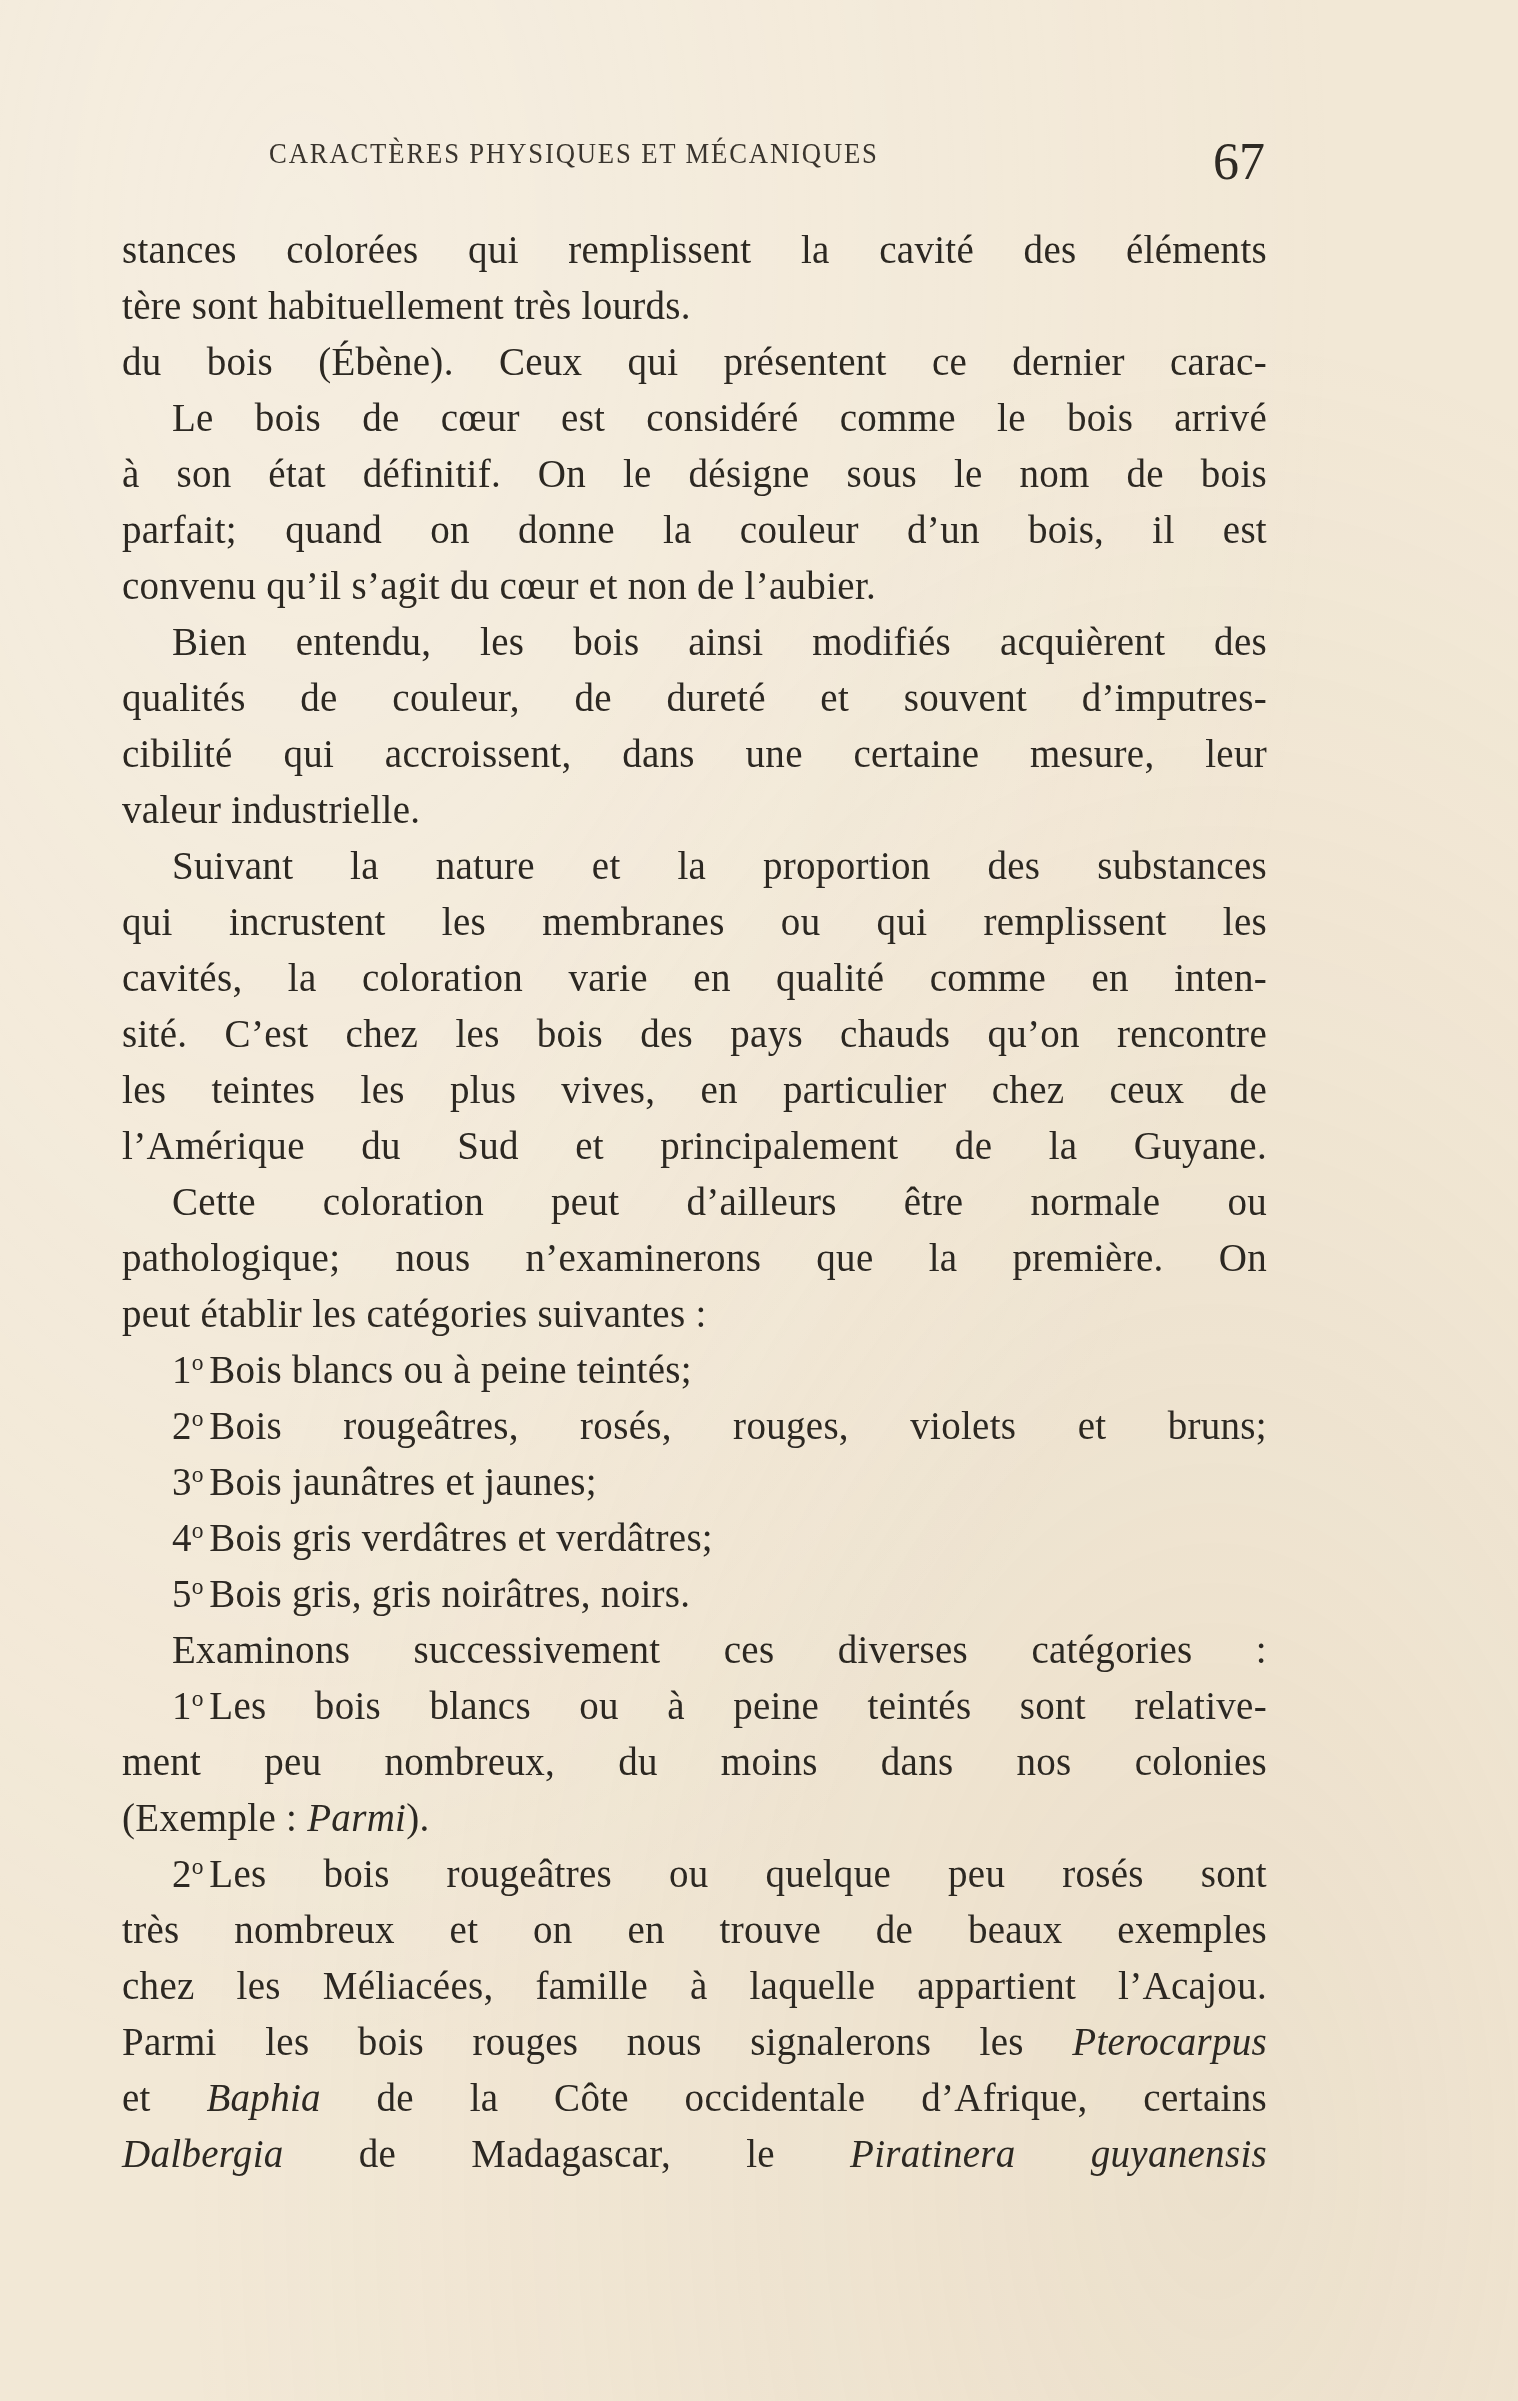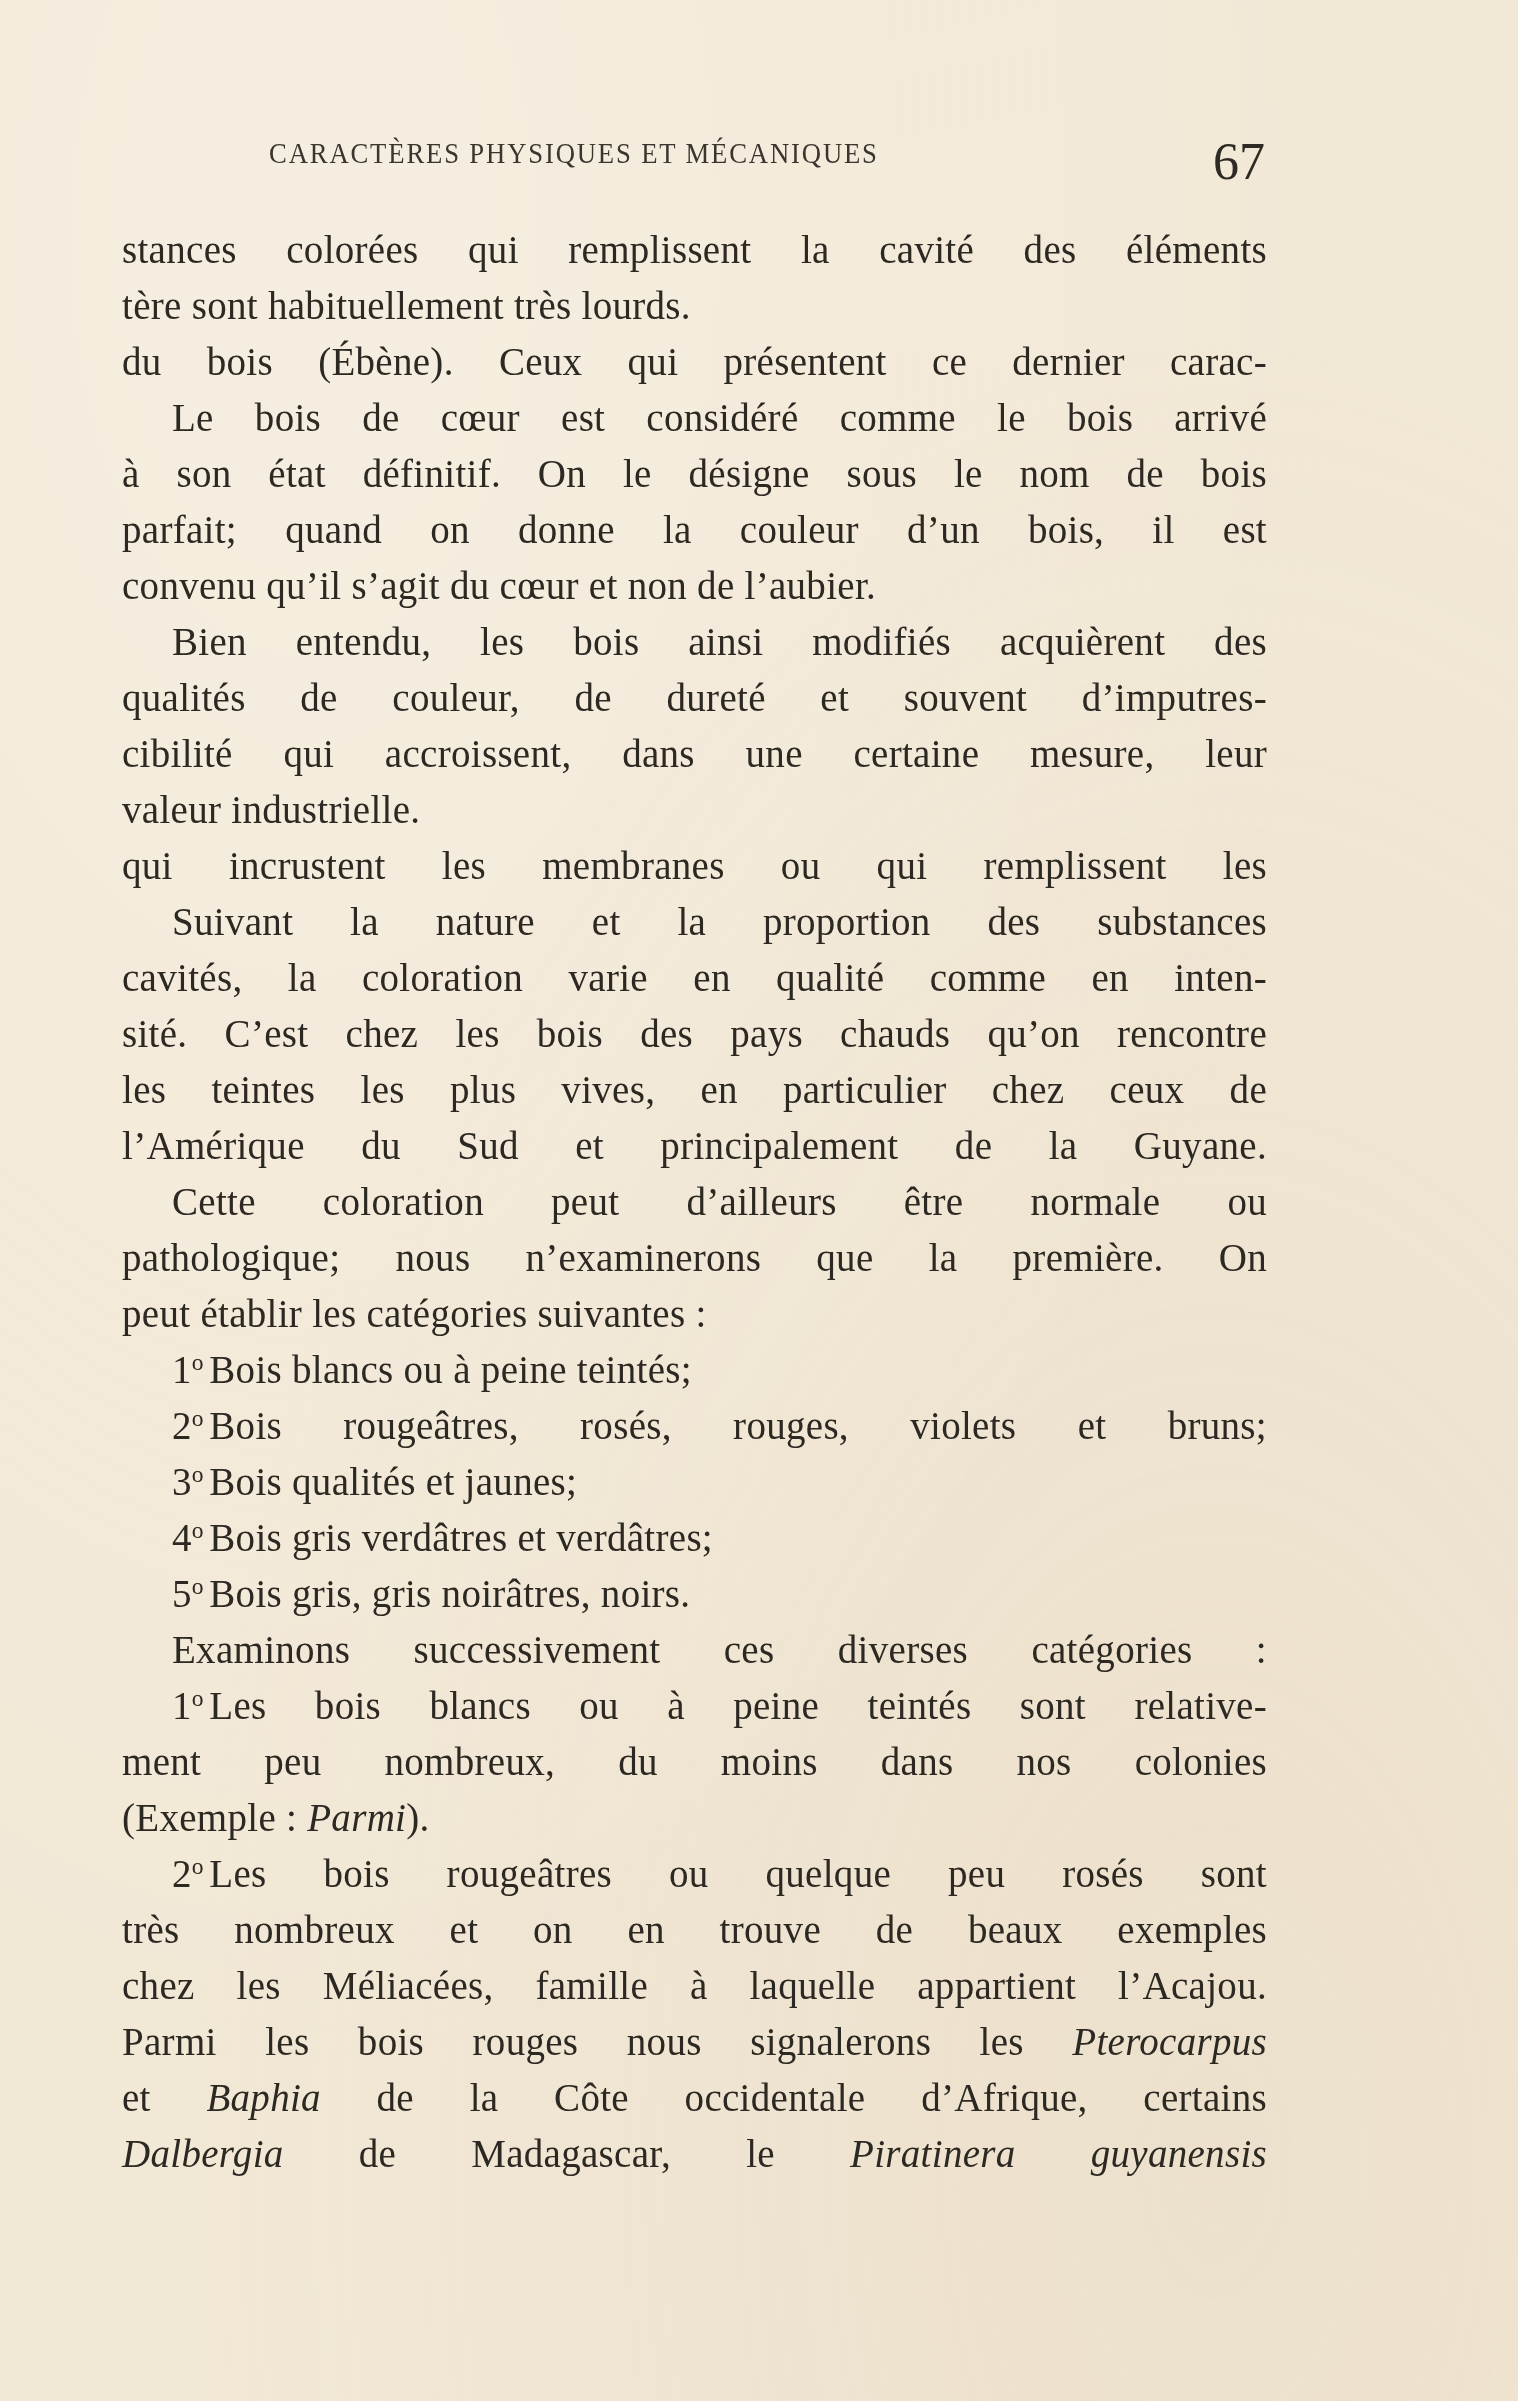--- a/index.html
+++ b/index.html
@@ -121,38 +121,38 @@
     </div>
 
     <div>
       <span class="line indent">Bien entendu, les bois ainsi modifiés acquièrent des</span>
       <span class="line">qualités de couleur, de dureté et souvent d’imputres-</span>
       <span class="line">cibilité qui accroissent, dans une certaine mesure, leur</span>
       <span class="line last">valeur industrielle.</span>
     </div>
 
     <div>
+      <span class="line indent">Suivant la nature et la proportion des substances</span>
       <span class="line">qui incrustent les membranes ou qui remplissent les</span>
-      <span class="line indent">Suivant la nature et la proportion des substances</span>
       <span class="line">cavités, la coloration varie en qualité comme en inten-</span>
       <span class="line">sité. C’est chez les bois des pays chauds qu’on rencontre</span>
       <span class="line">les teintes les plus vives, en particulier chez ceux de</span>
       <span class="line">l’Amérique du Sud et principalement de la Guyane.</span>
     </div>
 
     <div>
       <span class="line indent">Cette coloration peut d’ailleurs être normale ou</span>
       <span class="line">pathologique; nous n’examinerons que la première. On</span>
       <span class="line last">peut établir les catégories suivantes :</span>
     </div>
 
     <div>
       <span class="line list"><span>1</span><sup class="deg">o</sup><span>Bois blancs ou à peine teintés;</span></span>
       <span class="line list full"><span>2</span><sup class="deg">o</sup><span>Bois rougeâtres, rosés, rouges, violets et bruns;</span></span>
-      <span class="line list"><span>3</span><sup class="deg">o</sup><span>Bois qualités et jaunes;</span></span>
+      <span class="line list"><span>3</span><sup class="deg">o</sup><span>Bois jaunâtres et jaunes;</span></span>
       <span class="line list"><span>4</span><sup class="deg">o</sup><span>Bois gris verdâtres et verdâtres;</span></span>
       <span class="line list"><span>5</span><sup class="deg">o</sup><span>Bois gris, gris noirâtres, noirs.</span></span>
     </div>
 
     <span class="line indent">Examinons successivement ces diverses catégories :</span>
 
     <div>
       <span class="line indent"><span>1</span><sup class="deg">o</sup><span>Les bois blancs ou à peine teintés sont relative-</span></span>
       <span class="line">ment peu nombreux, du moins dans nos colonies</span>
       <span class="line last"><span>(Exemple : </span><em>Parmi</em><span>).</span></span>

